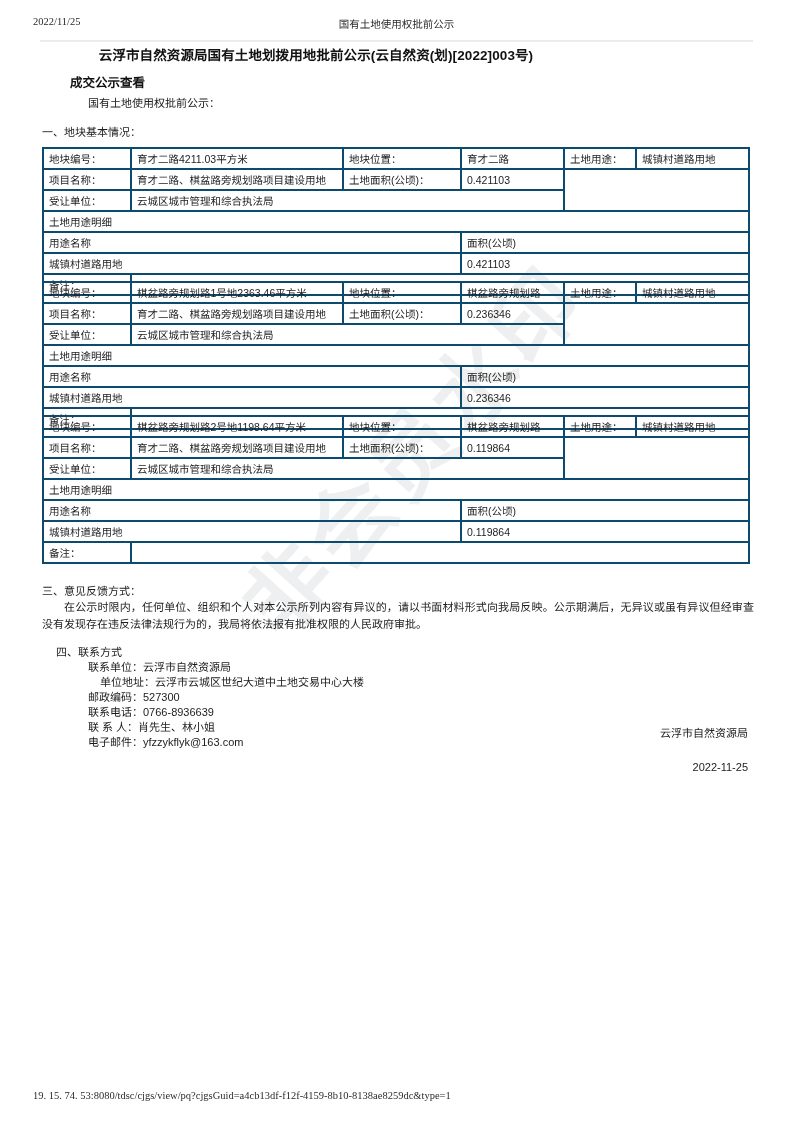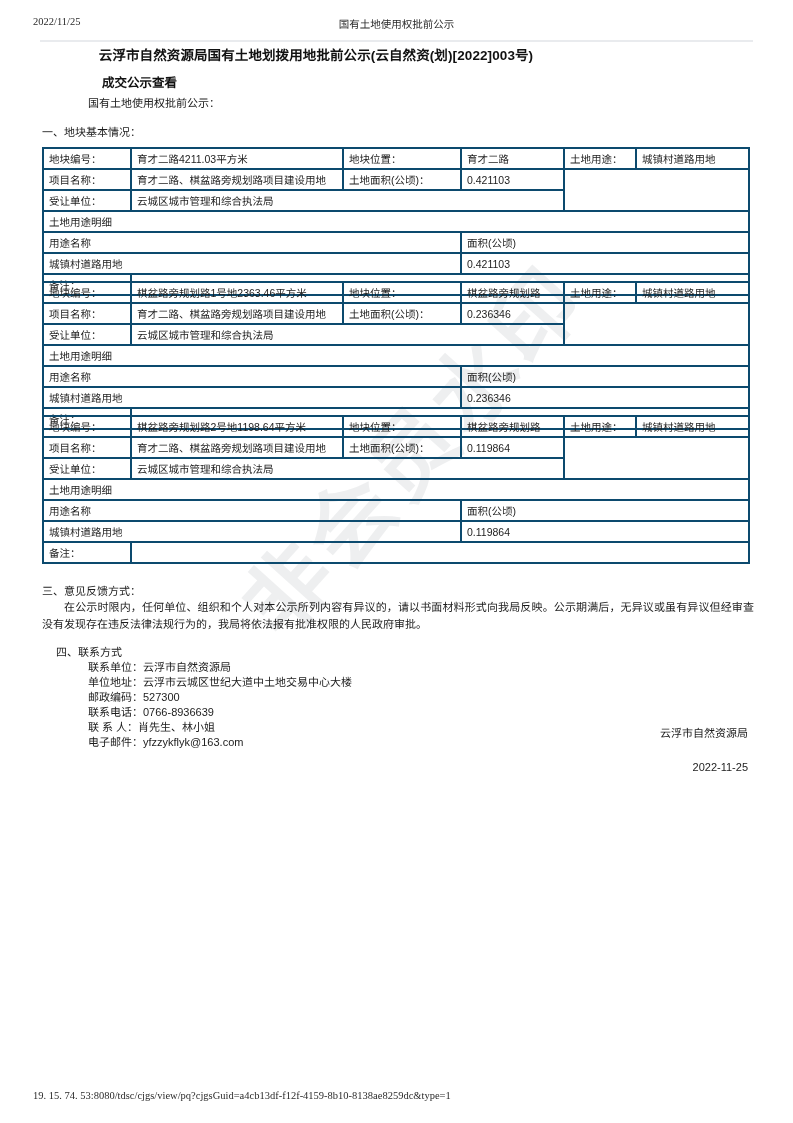--- a/index.html
+++ b/index.html
@@ -169,21 +169,21 @@
 <div class="header-rule"></div>
 
 <div class="watermark">
   <span>非会员水印</span>
 </div>
 
 <div class="page">
 
   <div class="doc-title">云浮市自然资源局国有土地划拨用地批前公示(云自然资(划)[2022]003号)</div>
 
-  <div class="sec-heading" style="top:72px;margin-left:32px;">成交公示查看</div>
+  <div class="sec-heading" style="top:72px;">成交公示查看</div>
   <div class="body-line" style="left:88px; top:94px;">国有土地使用权批前公示：</div>
 
   <div class="body-line" style="left:42px; top:123px;">一、地块基本情况：</div>
 
   <table class="plot" style="left:42px; top:147px; width:706px;">
     <colgroup>
       <col style="width:88px">
         <col style="width:212px">
         <col style="width:118px">
       <col style="width:103px">
@@ -321,21 +321,21 @@
       </tr>
     </tbody>
   </table>
 
 
   <div class="body-line" style="left:42px; top:582px;">三、意见反馈方式：</div>
   <div class="para" style="left:42px; top:599px; width:712px; text-indent:22px; text-align:justify;">在公示时限内，任何单位、组织和个人对本公示所列内容有异议的，请以书面材料形式向我局反映。公示期满后，无异议或虽有异议但经审查没有发现存在违反法律法规行为的，我局将依法报有批准权限的人民政府审批。</div>
 
   <div class="body-line" style="left:56px; top:643px;">四、联系方式</div>
   <div class="body-line" style="left:88px; top:658px;">联系单位：云浮市自然资源局</div>
-  <div class="body-line" style="left:88px; top:673px;">单位地址：云浮市云城区世纪大道中土地交易中心大楼</div>
+  <div class="body-line" style="left:100px; top:673px;">单位地址：云浮市云城区世纪大道中土地交易中心大楼</div>
   <div class="body-line" style="left:88px; top:688px;">邮政编码：527300</div>
   <div class="body-line" style="left:88px; top:703px;">联系电话：0766-8936639</div>
   <div class="body-line" style="left:88px; top:718px;">联 系 人：肖先生、林小姐</div>
   <div class="body-line" style="left:88px; top:733px;">电子邮件：yfzzykflyk@163.com</div>
 
   <div class="sign" style="top:724px;">云浮市自然资源局</div>
   <div class="sign" style="top:761px;">2022-11-25</div>
 
 </div>
 

